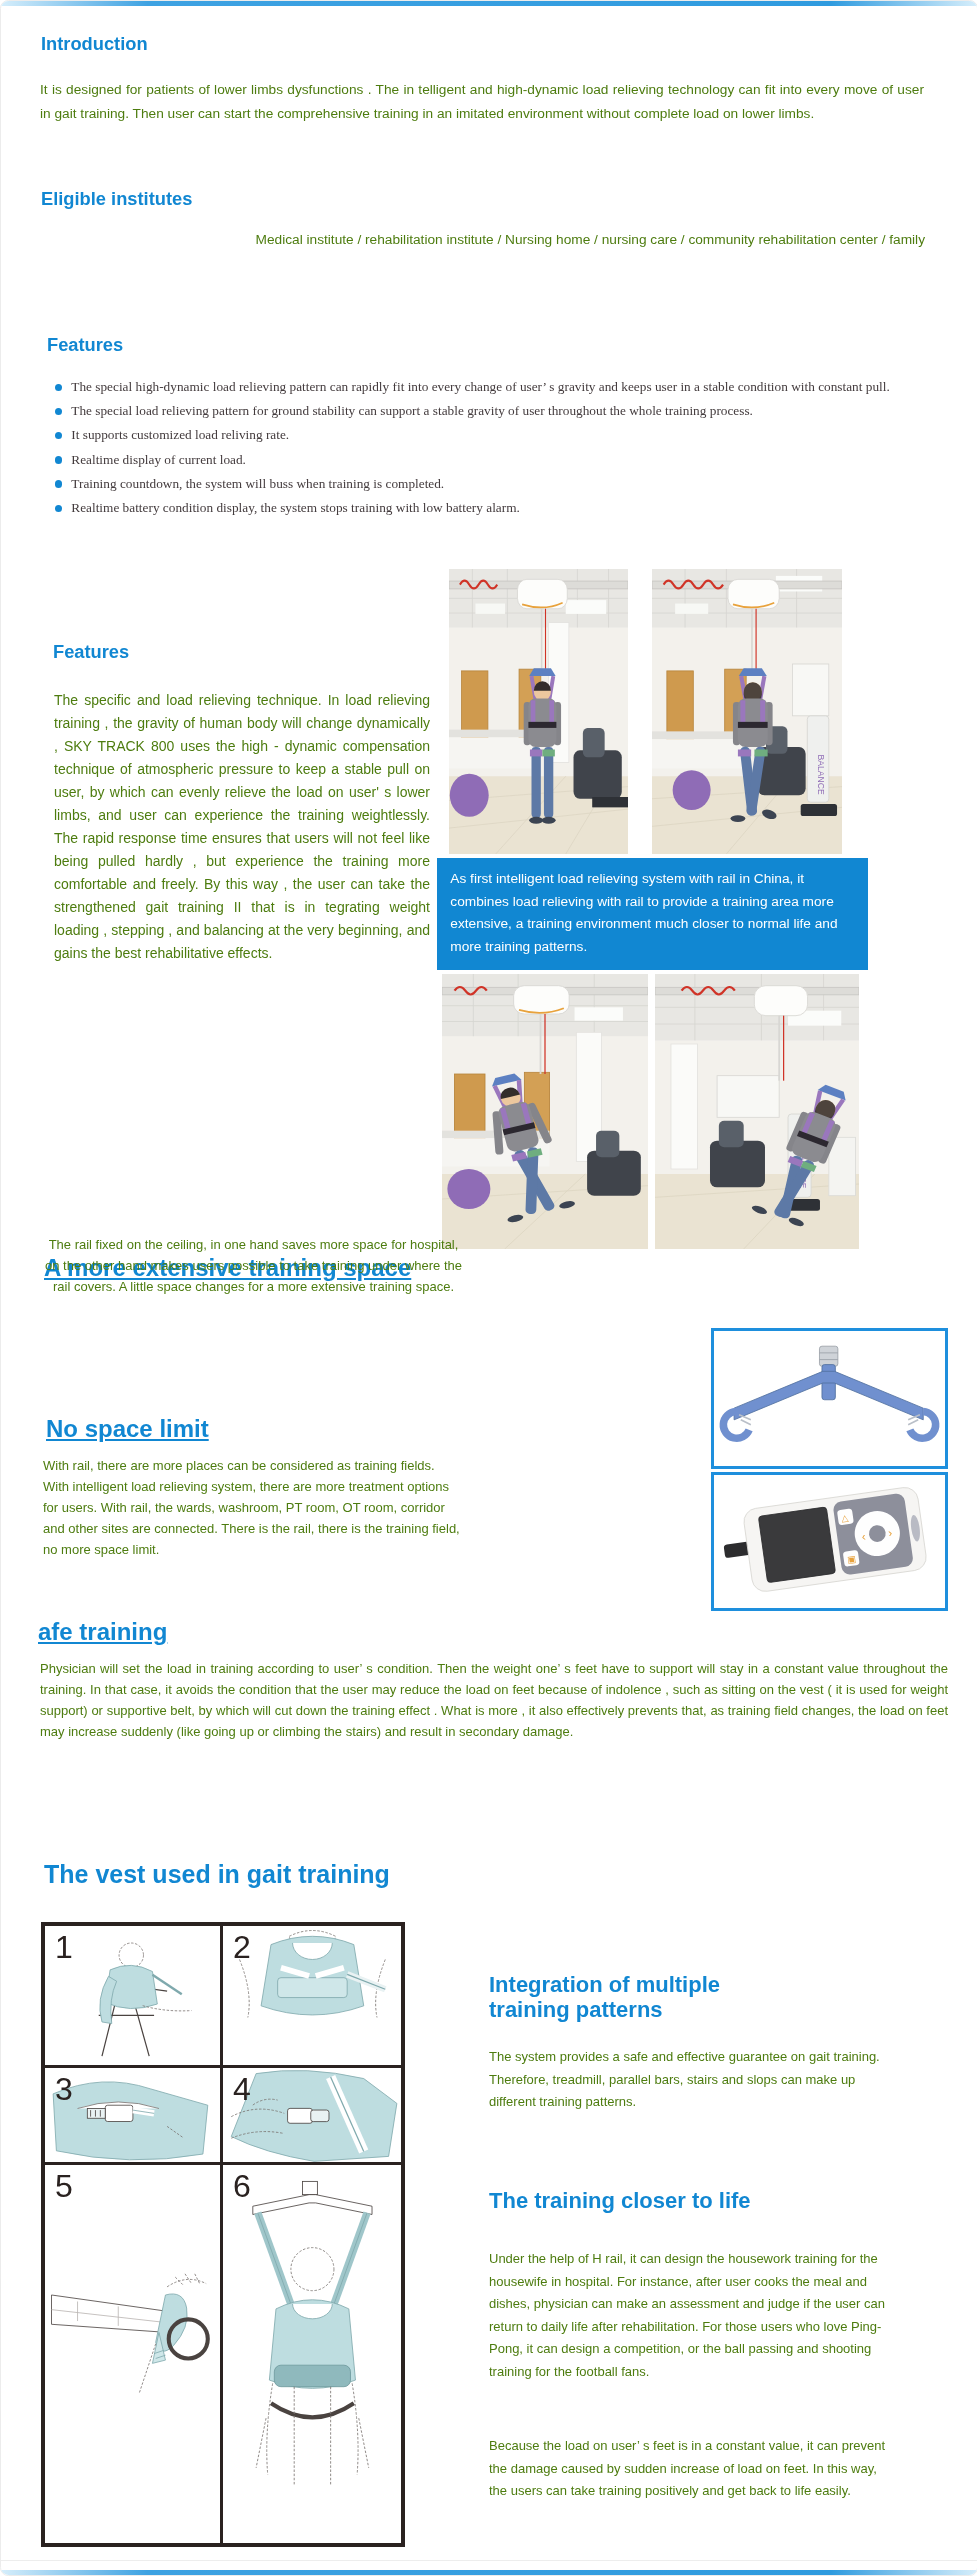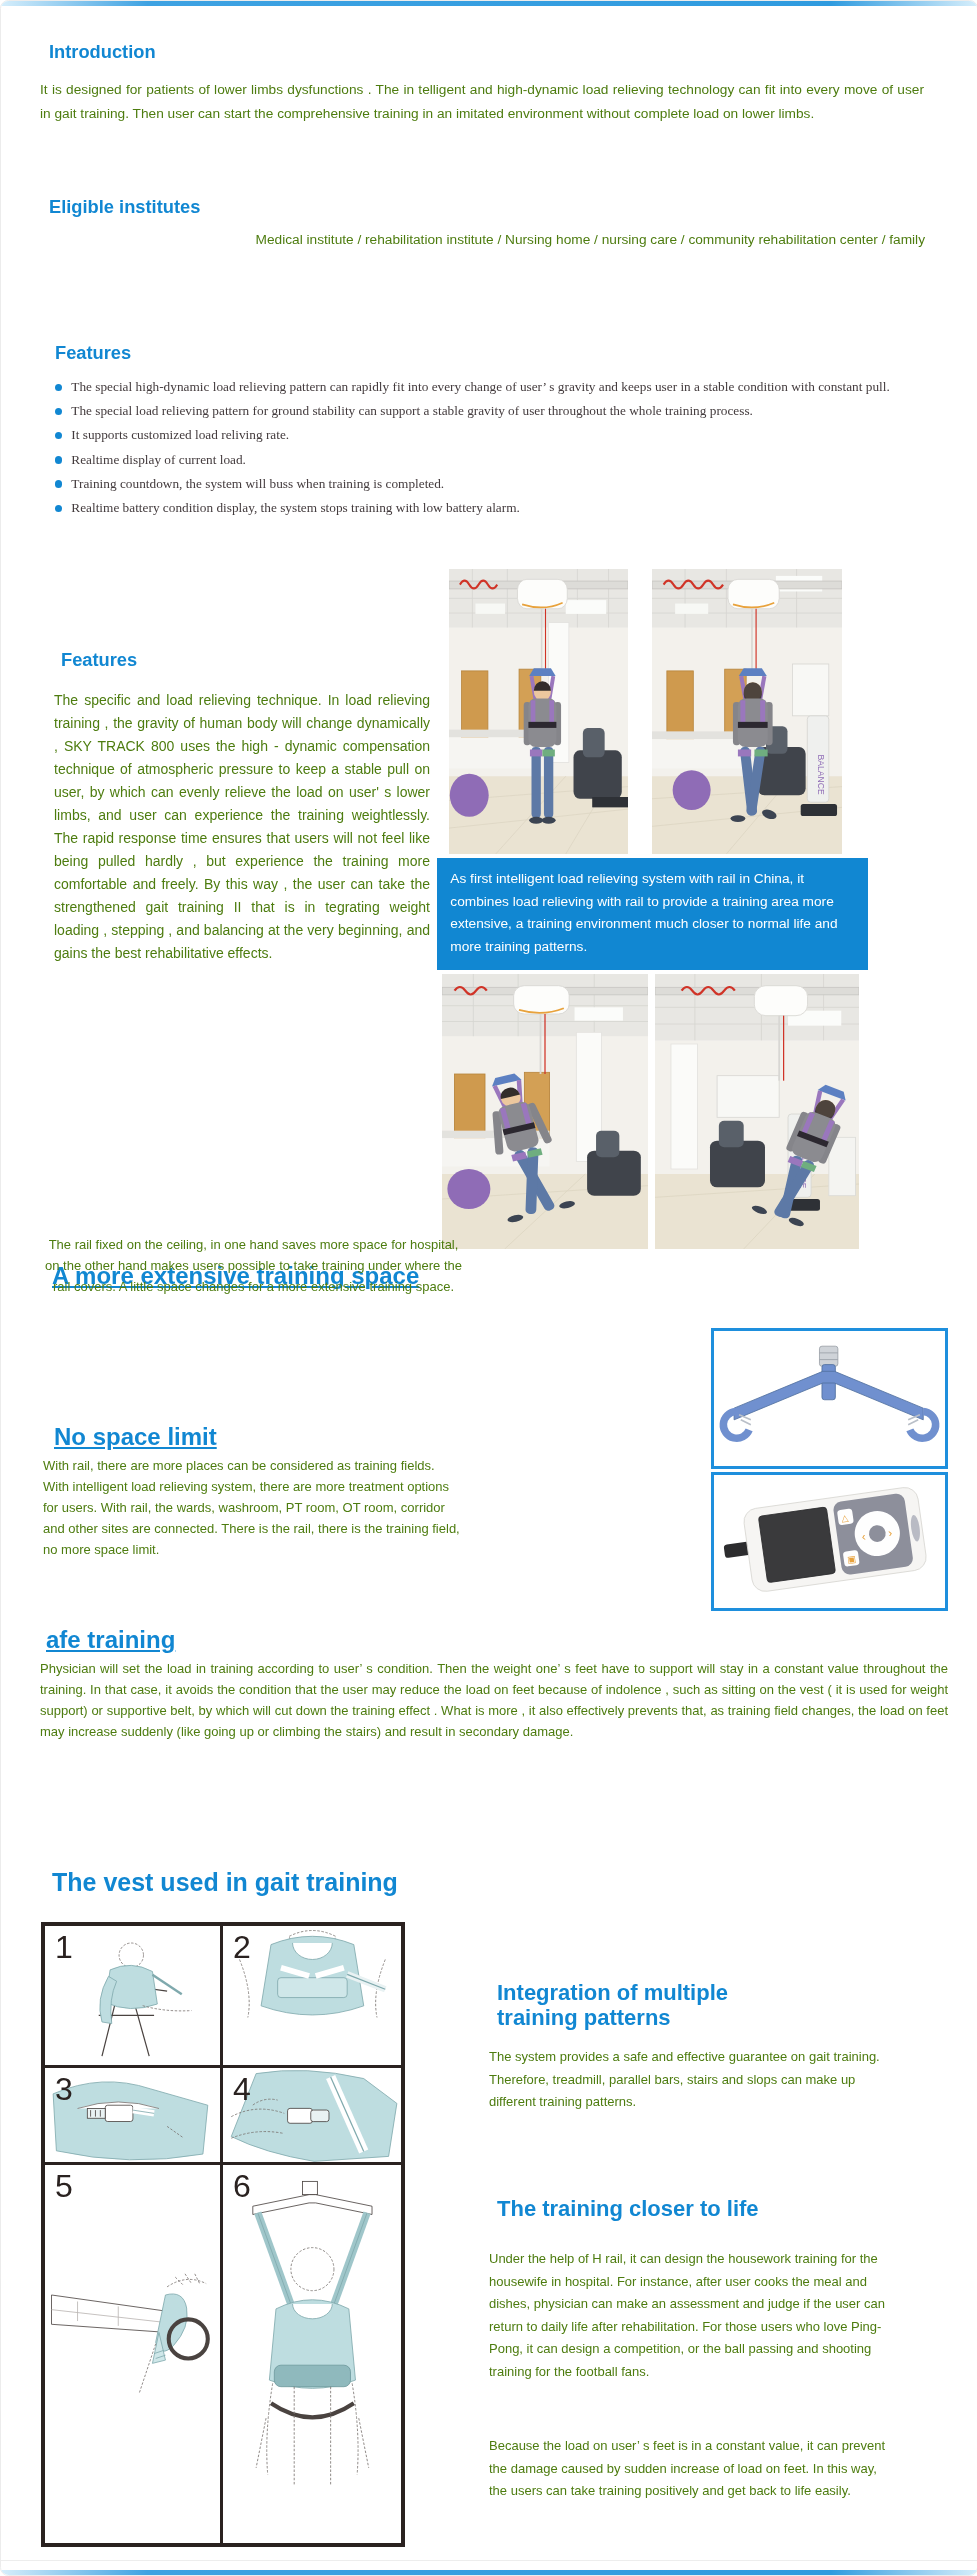--- a/index.html
+++ b/index.html
@@ -3,21 +3,21 @@
 <meta charset="utf-8">
 <style>
   html,body{margin:0;padding:0;background:#fff;}
   .page{position:relative;width:978px;height:2576px;background:#fff;
         font-family:"Liberation Sans",sans-serif;overflow:hidden;
         border:0.8px solid #ececec;border-radius:8.3px;box-sizing:border-box;}
   .accent{position:absolute;left:0;right:0;height:5px;
           background:linear-gradient(90deg,#d6eefb 0%,#3ea2e2 15%,#2f9bdf 85%,#d6eefb 100%);}
   .accent.top{top:0;} .accent.bottom{bottom:0;}
   .hr-soft{position:absolute;left:0;right:0;top:2559px;height:0.8px;background:#ededed;}
-  .h{position:absolute;color:#1187d2;font-weight:bold;margin:8px;line-height:1.15;}
+  .h{position:absolute;color:#1187d2;font-weight:bold;margin:0;line-height:1.15;}
   .t{position:absolute;color:#4d7c0f;margin:0;text-align:justify;}
   .h-sm{font-size:18.3px;} .h-md{font-size:24px;text-decoration:underline;} .h-lg{font-size:25px;} .h-rt{font-size:22px;line-height:25px;}
   .body-lg{font-size:13.7px;line-height:24px;}
   .body-md{font-size:13px;line-height:21px;}
   .body-rt{font-size:13px;line-height:22.5px;}
   .feat-detail{font-size:14px;line-height:23px;}
   .bullets{position:absolute;left:52px;top:375px;width:899px;margin:0;padding:0;list-style:none;}
   .bullets li{position:relative;padding-left:18.3px;color:#433b3d;font-size:13.3px;line-height:21.7px;margin:0 0 2.5px 0;font-family:Liberation Serif, serif;}
   .bullets li::before{content:"";position:absolute;left:1.7px;top:7.5px;width:7.5px;height:7.5px;border-radius:50%;background:#1187d2;}
   .callout{position:absolute;left:436px;top:857px;width:431px;height:112px;background:#1187d2;box-sizing:border-box;

